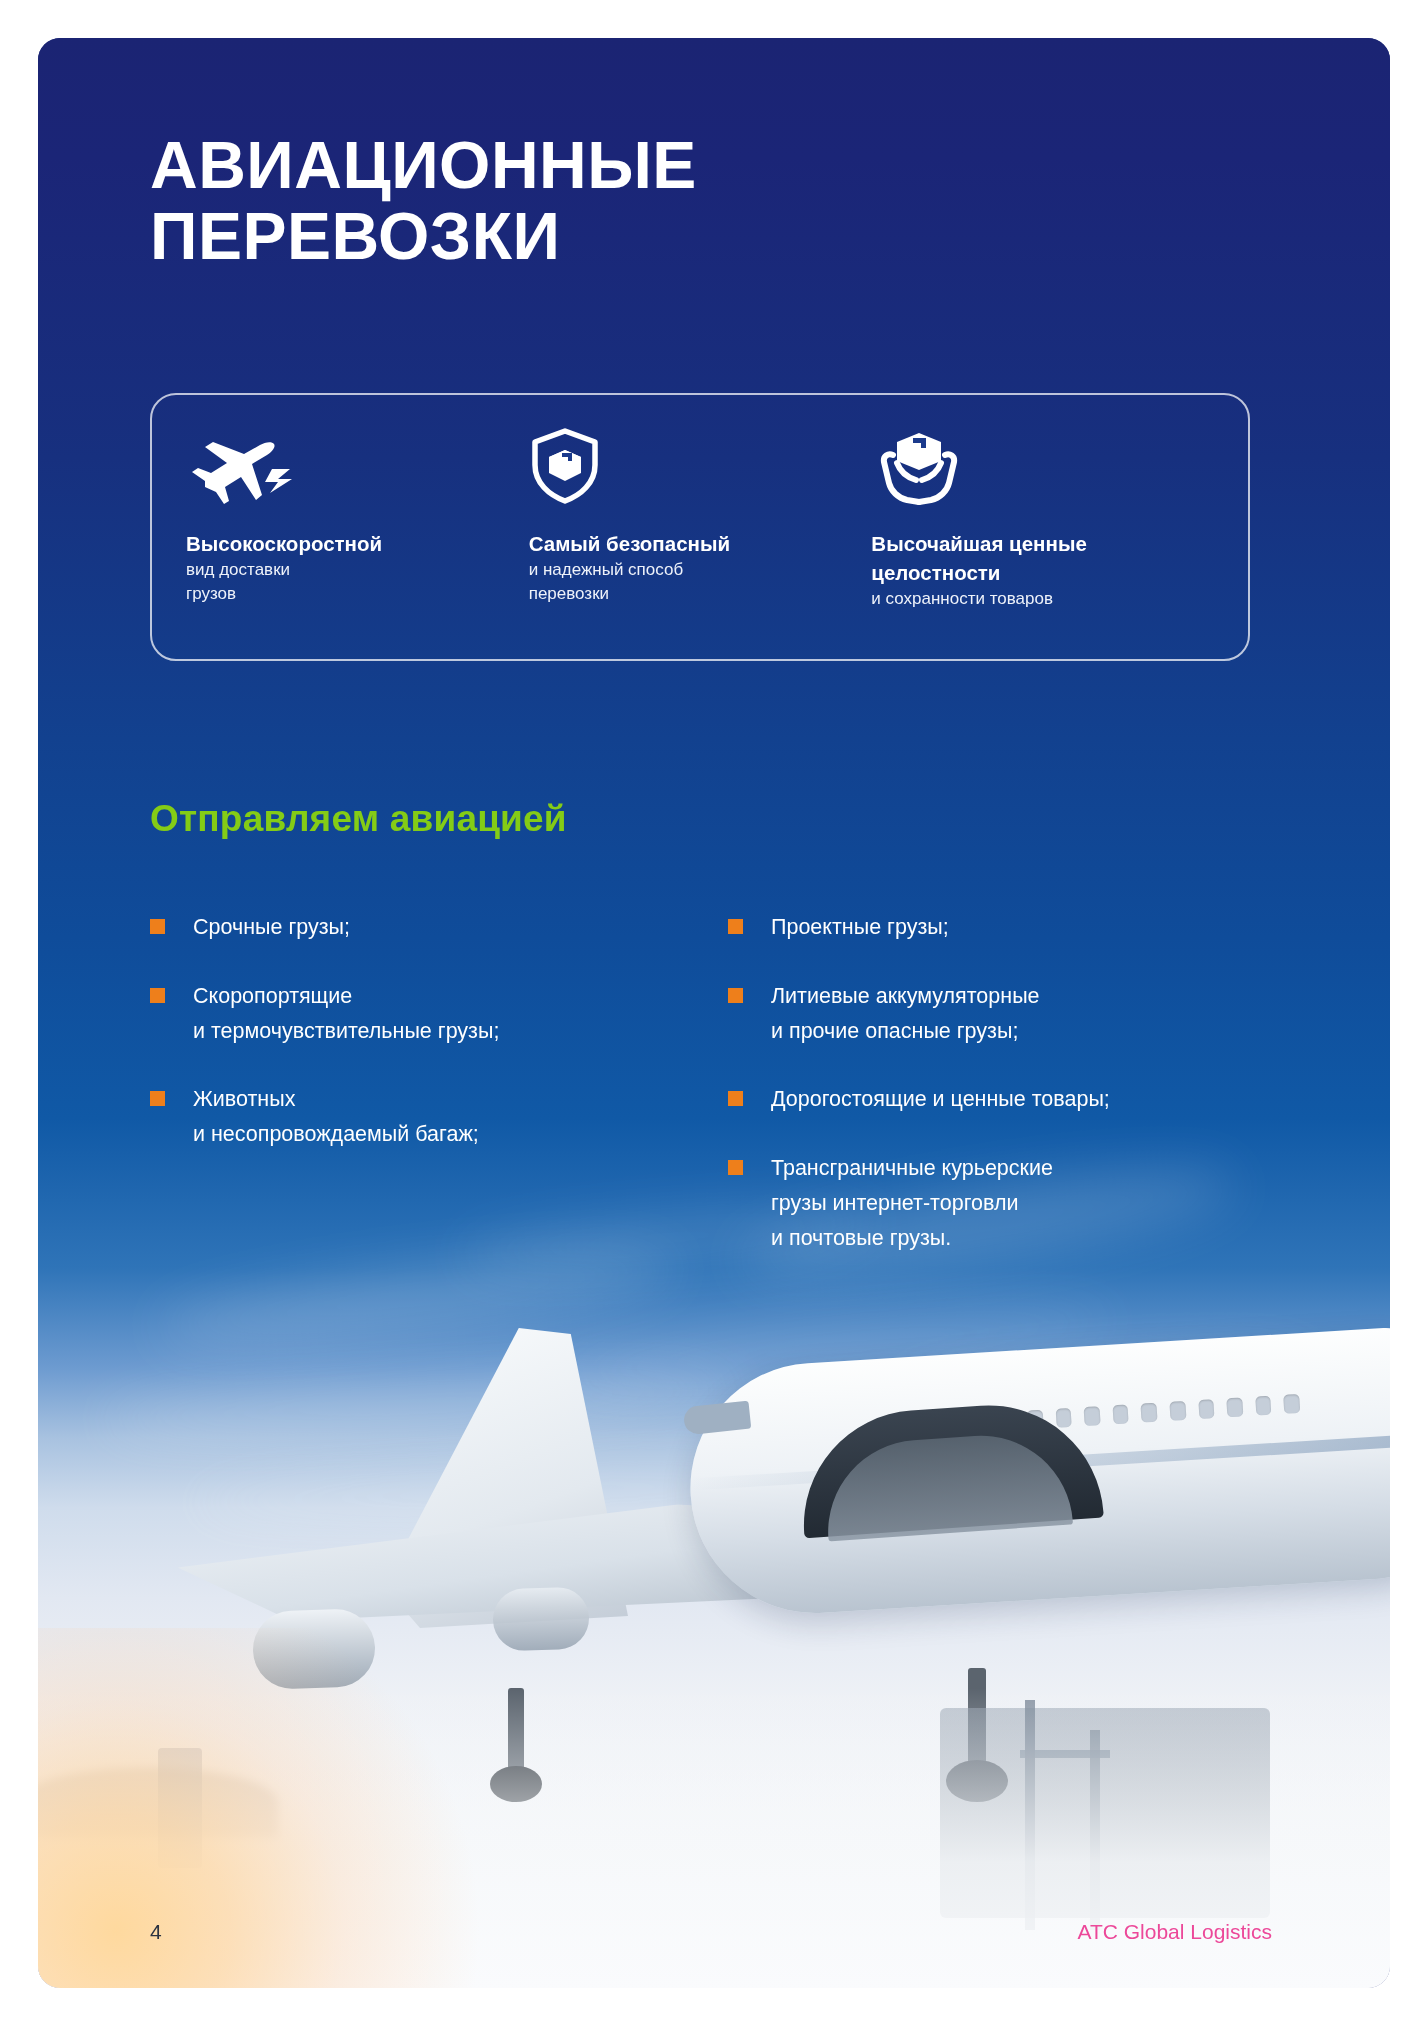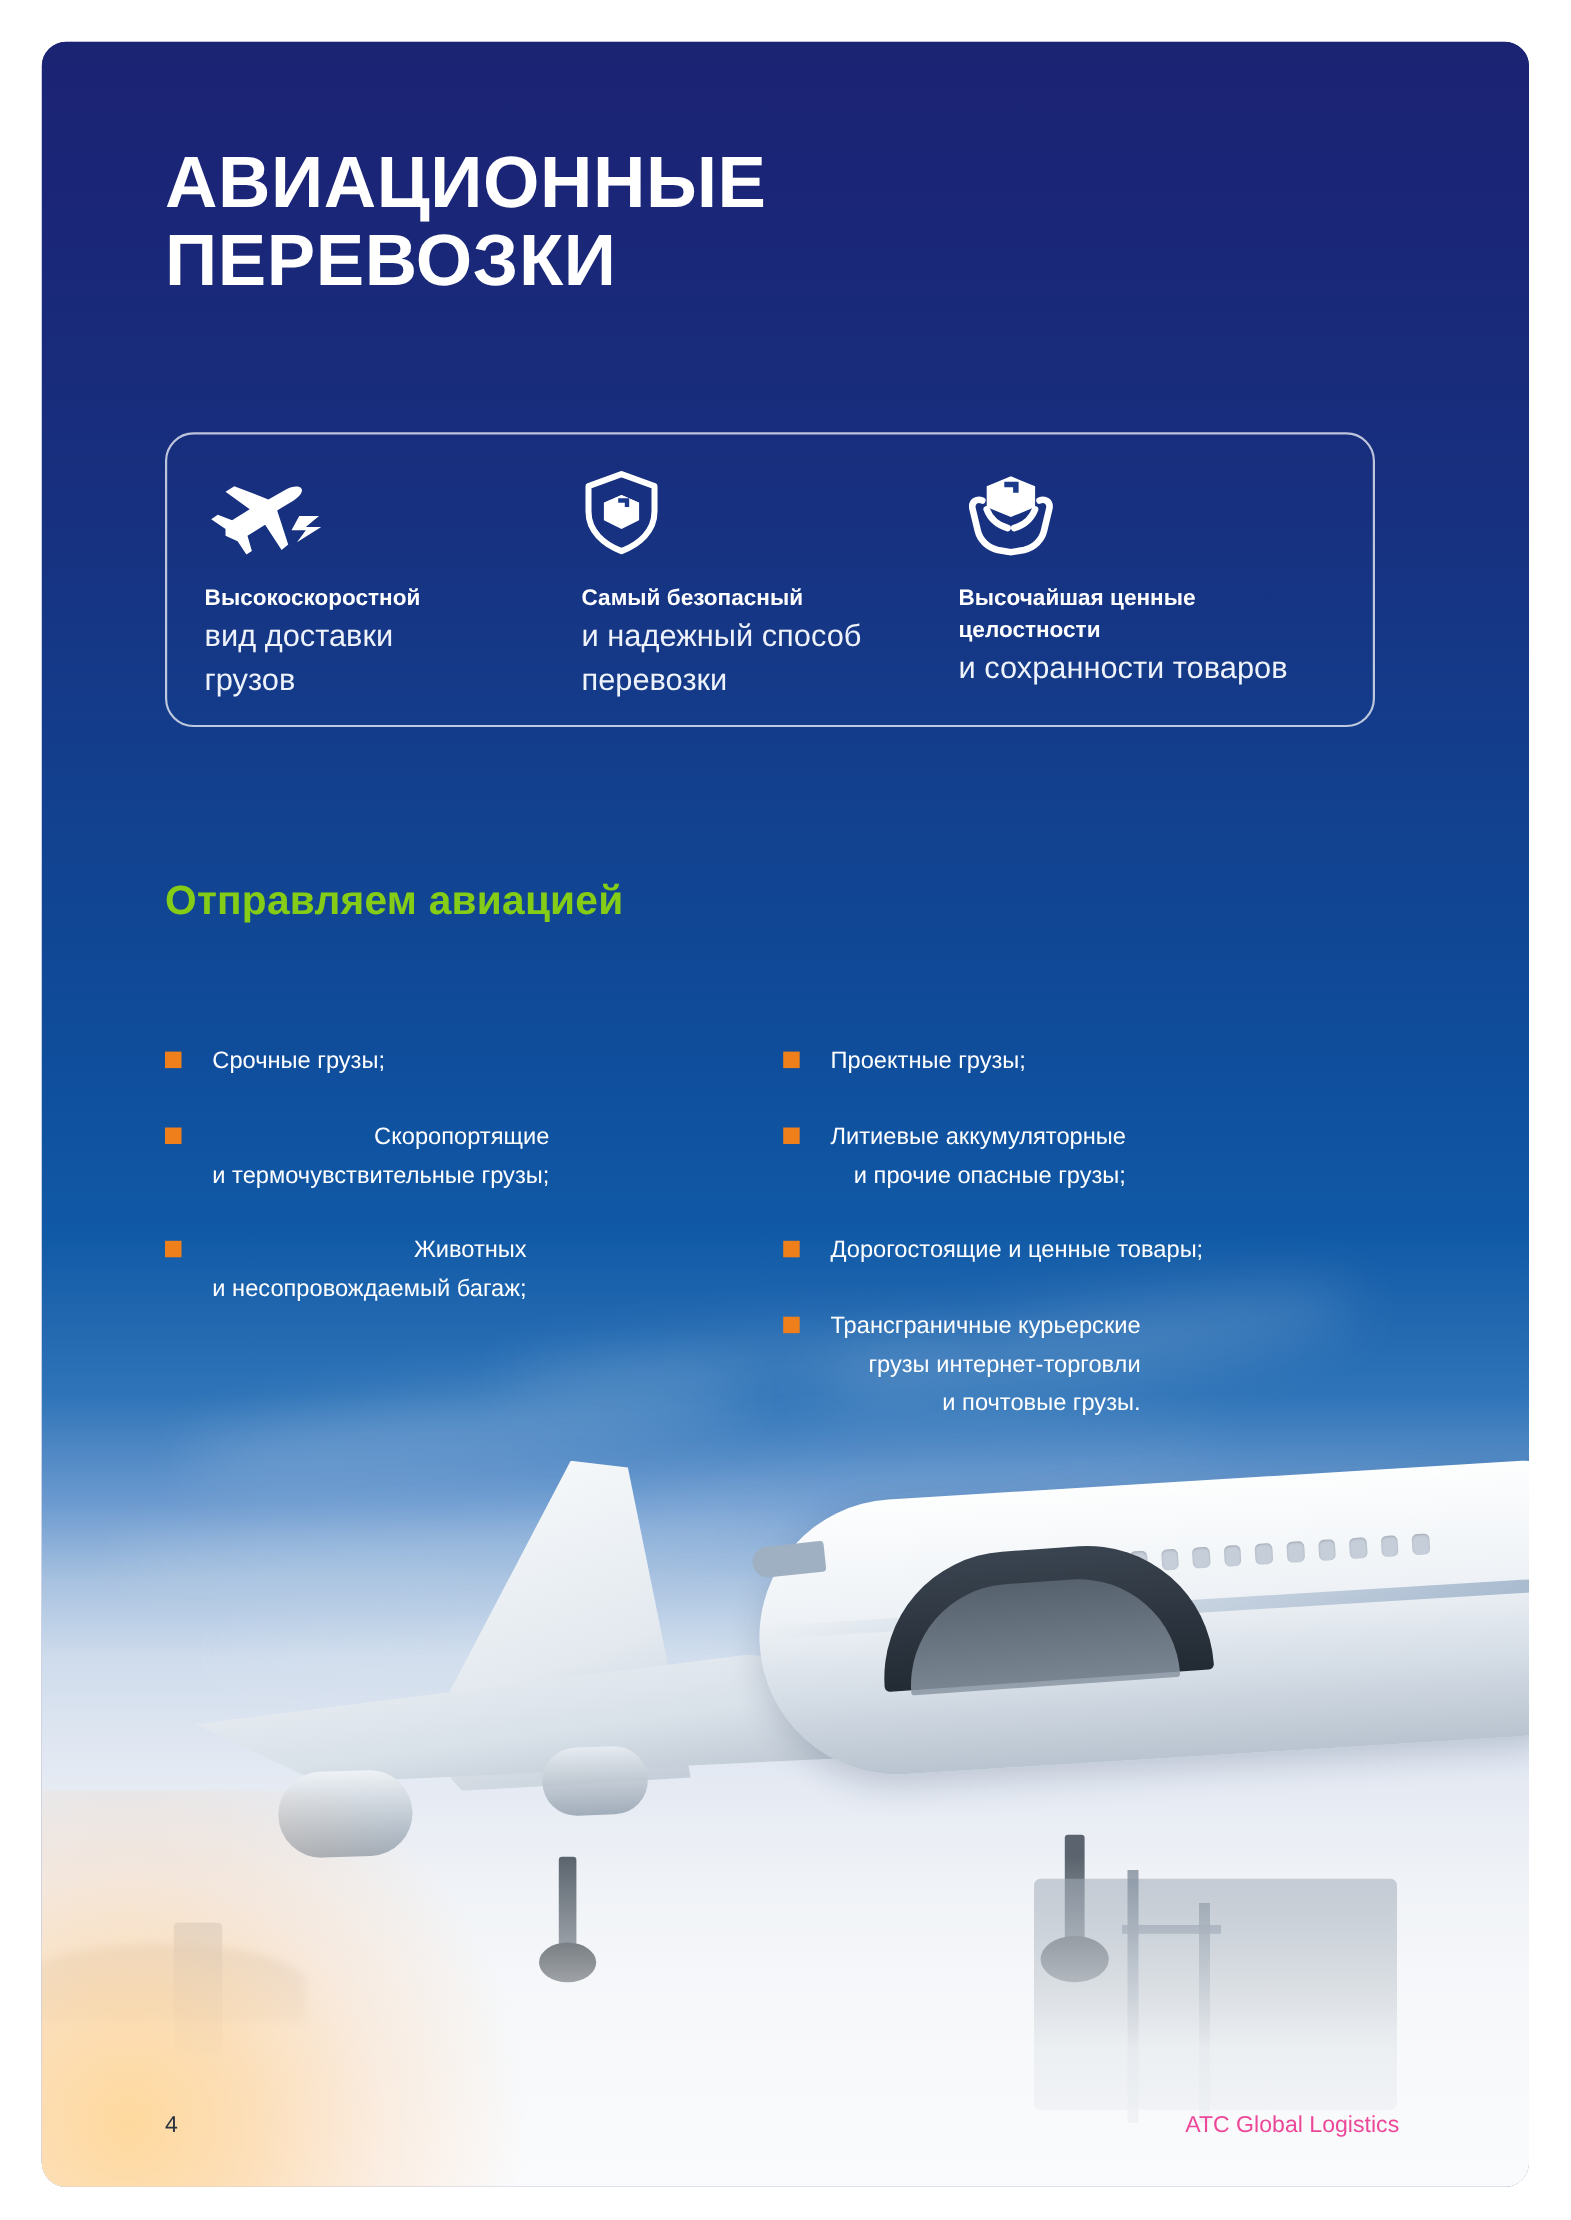--- a/index.html
+++ b/index.html
@@ -265,42 +265,41 @@
   .feature .icon { height: 74px; margin-bottom: 24px; display: flex; align-items: flex-end; }
   .feature .f-title {
     color: #ffffff;
     font-weight: 700;
     font-size: 20.5px;
     line-height: 1.42;
   }
   .feature .f-sub {
     color: #eef2fa;
     font-weight: 400;
-    font-size: 28px;
+    font-size: 17px;
     line-height: 1.42;
   }
 
   
   .sec-heading {
     position: absolute;
     left: 112px; top: 760px;
     color: #84cc16;
     font-size: 37px;
     font-weight: 700;
     letter-spacing: .2px;
   }
 
   
   .bullets {
     position: absolute;
-    left: 112px; top: 909px;
+    left: 112px; top: 872px;
     width: 1120px;
     display: flex;
-    gap: 24px;
-    text-align: right;
+    gap: 40px;
   }
   .bcol { flex: 1 1 0; }
   .bcol.left  { max-width: 500px; }
   .bcol.right { padding-left: 38px; }
 
   .bullet {
     display: flex;
     align-items: flex-start;
     margin-bottom: 34px;
   }

